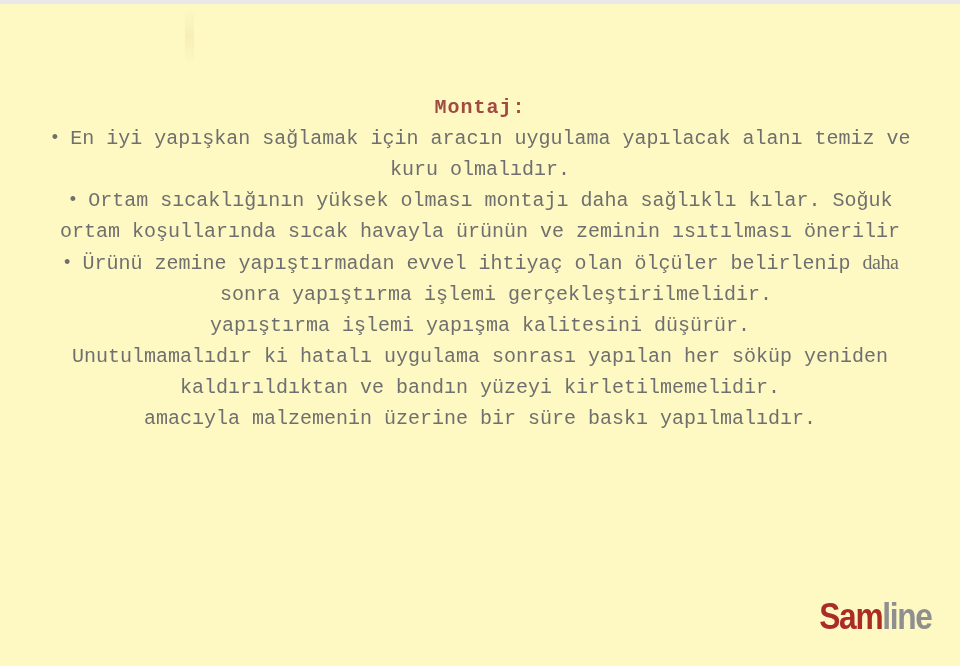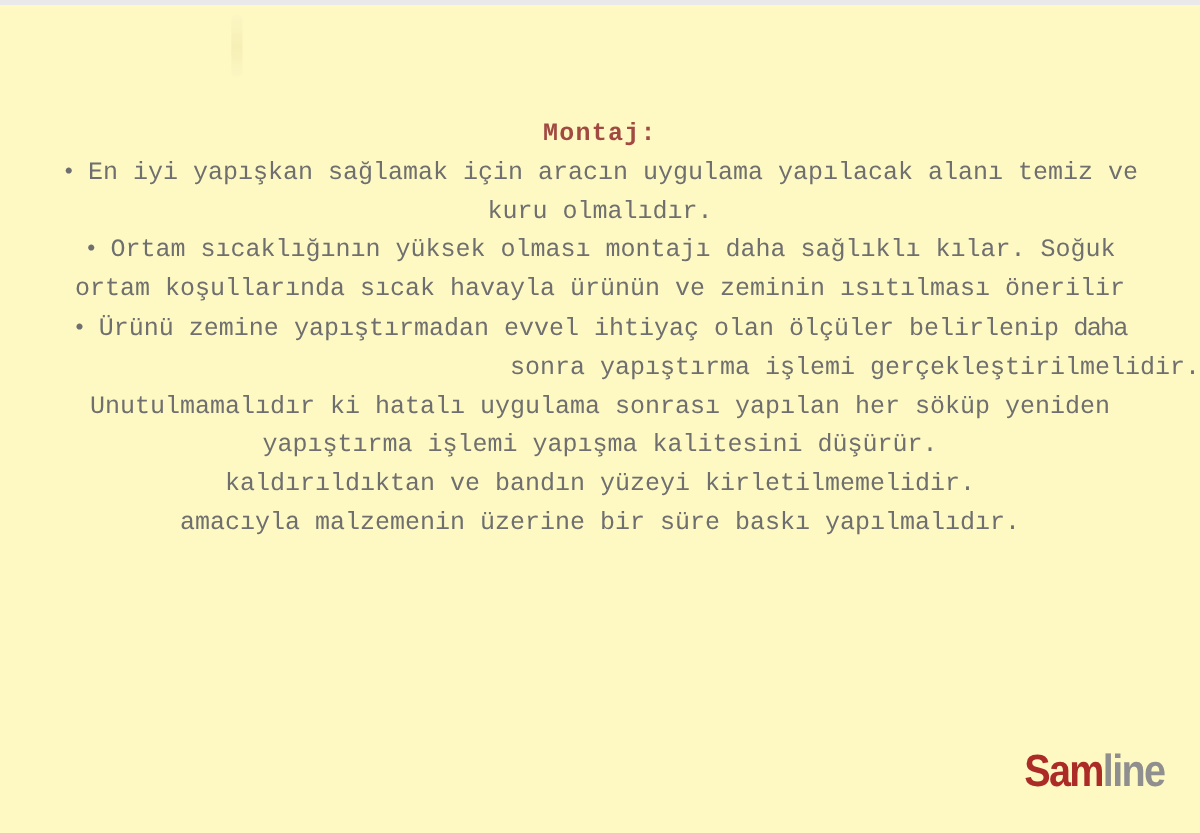--- a/index.html
+++ b/index.html
@@ -41,31 +41,31 @@
   section.block {
     margin: 0;
     padding: 0;
     text-align: center;
   }
   .m11 { margin-top: 11px; }
   .m14 { margin-top: 14px; }
   .m1  { margin-top: 1px; }
   .line { white-space: nowrap; }
   .line.align-left {
-    text-align: right;
+    text-align: center;
     padding-left: 32px;
   }
   .bullet {
     display: inline-block;
     margin-right: 10px;
     font-size: 18px;
     vertical-align: 1px;
   }
   .tail {
-    font-family: Liberation Sans, sans-serif;
+    font-family: Liberation Serif, serif;
     letter-spacing: -0.5px;
   }
   .logo {
     position: absolute;
     right: 28px;
     top: 594px;
     font-family: "Liberation Sans", sans-serif;
     font-weight: bold;
     font-size: 36px;
     line-height: 38px;
@@ -95,22 +95,22 @@
     <div class="line"><span class="bullet">•</span><span>Ortam sıcaklığının yüksek olması montajı daha sağlıklı kılar. Soğuk</span></div>
     <div class="line">ortam koşullarında sıcak havayla ürünün ve zeminin ısıtılması önerilir</div>
   </section>
 
   <section class="block m14">
     <div class="line"><span class="bullet">•</span><span>Ürünü zemine yapıştırmadan evvel ihtiyaç olan ölçüler belirlenip</span>&nbsp;<span class="tail">daha</span></div>
     <div class="line align-left">sonra yapıştırma işlemi gerçekleştirilmelidir.</div>
   </section>
 
   <section class="block m1">
+    <div class="line">yapıştırma işlemi yapışma kalitesini düşürür.</div>
     <div class="line">Unutulmamalıdır ki hatalı uygulama sonrası yapılan her söküp yeniden</div>
-    <div class="line">yapıştırma işlemi yapışma kalitesini düşürür.</div>
   </section>
 
   <section class="block m14">
     <div class="line">kaldırıldıktan ve bandın yüzeyi kirletilmemelidir.</div>
   </section>
 
   <section class="block m14">
     <div class="line">amacıyla malzemenin üzerine bir süre baskı yapılmalıdır.</div>
   </section>
 

